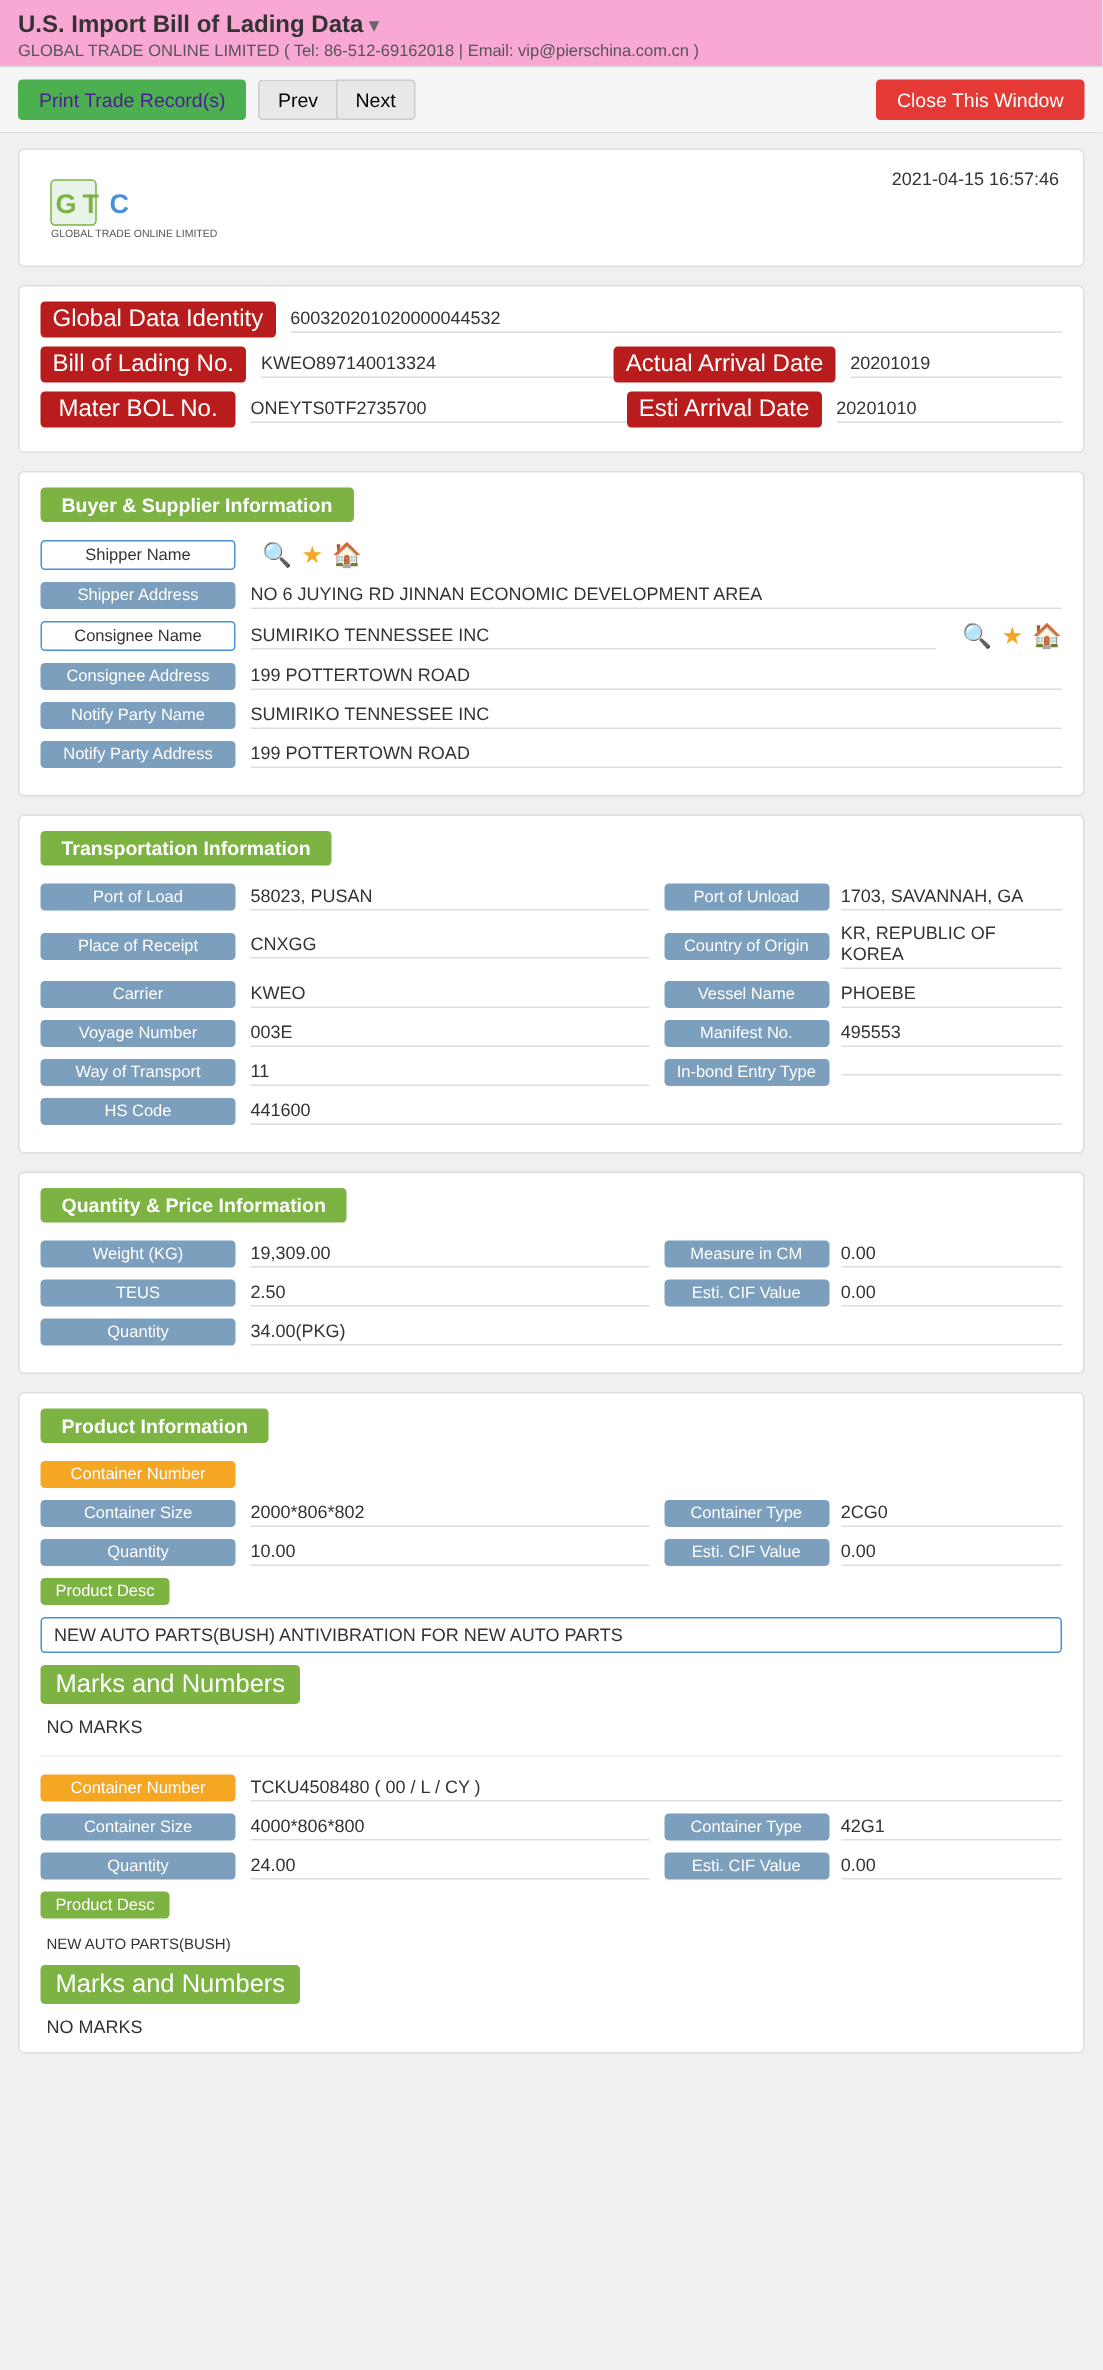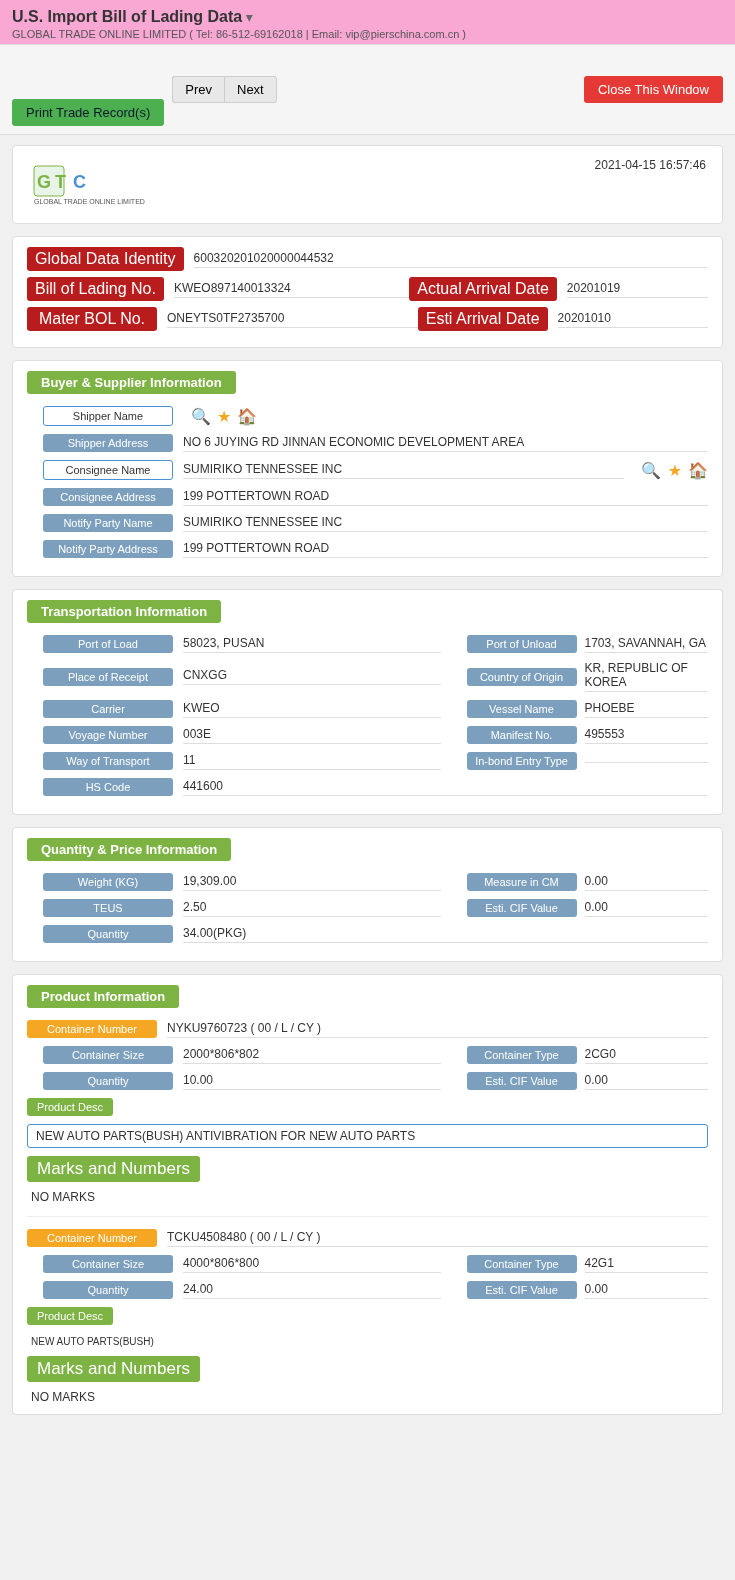--- a/index.html
+++ b/index.html
@@ -19,27 +19,26 @@
     .toolbar {
       background: #f5f5f5;
       padding: 8px 12px;
       display: flex;
       align-items: center;
       gap: 8px;
       border-bottom: 1px solid #ddd;
     }
     .btn-print {
       background: #4caf50;
-      color: #0f172a;
+      color: #4c1d95;
       border: none;
       padding: 6px 14px;
       border-radius: 3px;
       cursor: pointer;
       font-size: 13px;
-      margin-top: 46px;
     }
     .btn-nav {
       background: #e8e8e8;
       border: 1px solid #ccc;
       padding: 5px 12px;
       border-radius: 3px;
       cursor: pointer;
       font-size: 13px;
     }
     .btn-close {
@@ -135,21 +134,20 @@
     }
     .field-label {
       background: #7b9fbd;
       color: #fff;
       padding: 3px 8px;
       border-radius: 3px;
       font-size: 11px;
       min-width: 130px;
       text-align: center;
       white-space: nowrap;
-      margin-left: 16px;
     }
     .field-label.outlined {
       background: #fff;
       color: #333;
       border: 1px solid #4a90d9;
     }
     .field-value {
       font-size: 12px;
       color: #333;
       border-bottom: 1px solid #ddd;
@@ -411,21 +409,20 @@
     </div>
   </div>
 
   <div class="section-card">
     <div class="section-title">Product Information</div>
 
     
     <div>
       <div class="field-row">
         <span class="container-badge">Container Number</span>
-        <span class="field-value">NYKU9760723 ( 00 / L / CY )</span>
       </div>
 
       <div class="field-row">
         <span class="field-label">Container Size</span>
         <span class="field-value">2000*806*802</span>
         <div class="field-pair">
           <span class="field-label">Container Type</span>
           <span class="field-value">2CG0</span>
         </div>
       </div>

